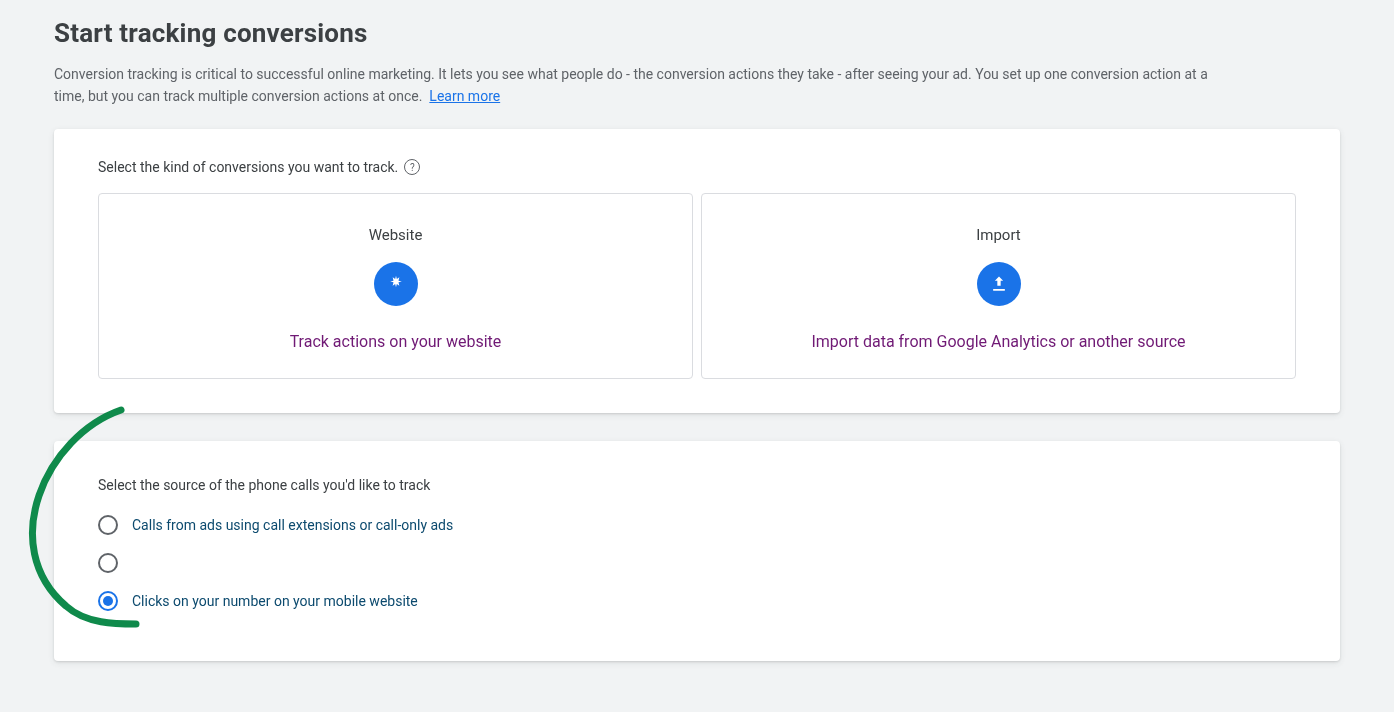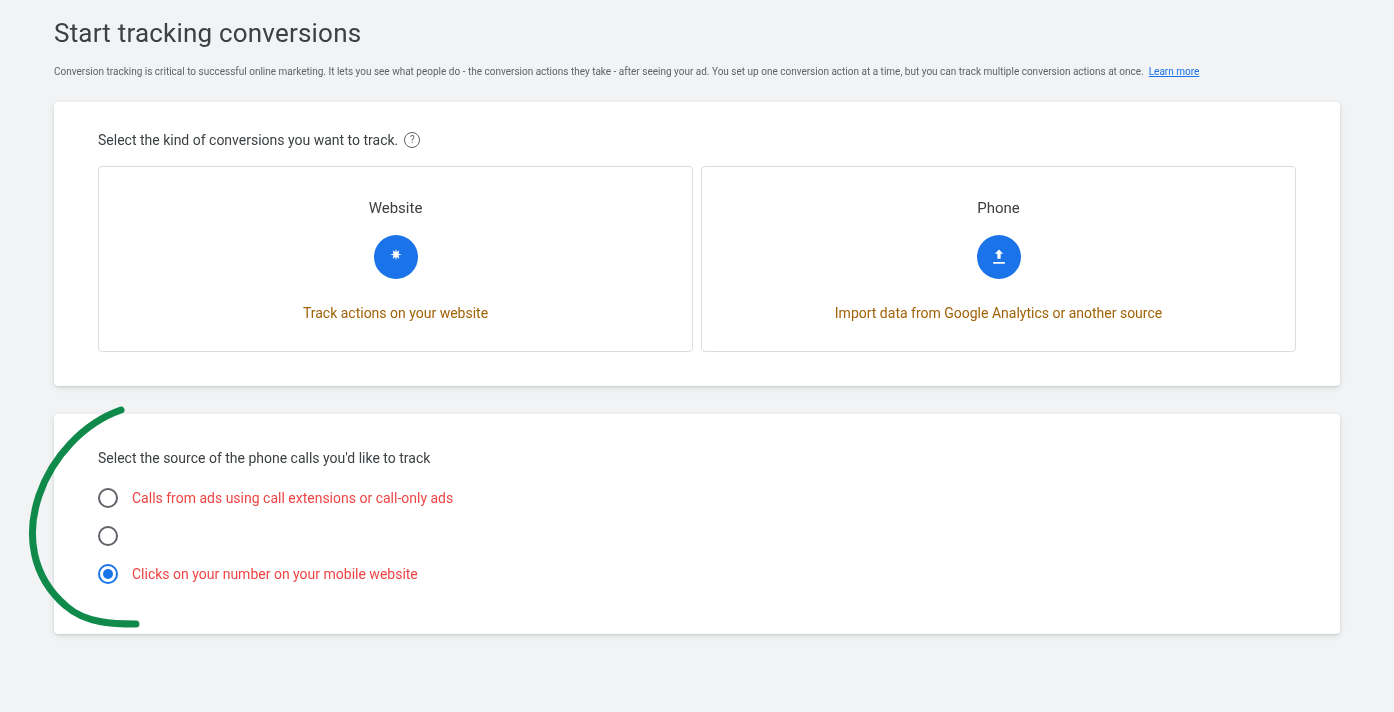--- a/index.html
+++ b/index.html
@@ -11,27 +11,27 @@
     width: 1394px;
     height: 712px;
     overflow: hidden;
     position: relative;
   }
   .page {
     padding: 18px 54px 30px 54px;
   }
   h1.page-title {
     font-size: 26px;
-    font-weight: 400;
+    font-weight: 700;
     color: #3c4043;
     margin-bottom: 16px;
     letter-spacing: 0.2px;
   }
   .intro {
-    font-size: 10px;
+    font-size: 14px;
     color: #5f6368;
     line-height: 1.55;
     margin-bottom: 22px;
     max-width: 1180px;
   }
   .intro a, .link {
     color: #1a73e8;
     text-decoration: underline;
     cursor: pointer;
   }
@@ -89,22 +89,22 @@
     margin-bottom:18px;
   }
   .type-icon {
     width:44px; height:44px;
     border-radius:50%;
     background:#1a73e8;
     display:flex; align-items:center; justify-content:center;
     margin-bottom:24px;
   }
   .type-desc {
-    font-size:14px;
-    color:#a16207;
+    font-size:16px;
+    color:#701a75;
     line-height:1.5;
   }
   .check-badge {
     position:absolute;
     top:-10px; right:-10px;
     width:22px; height:22px;
     border-radius:50%;
     background:#fff;
     border:2px solid #1a73e8;
     display:flex;align-items:center;justify-content:center;
@@ -148,21 +148,21 @@
   }
   .radio-circle.checked {
     border-color:#1a73e8;
   }
   .radio-circle.checked::after{
     content:'';
     width:10px;height:10px;
     background:#1a73e8;
     border-radius:50%;
   }
-  .radio-label { font-size:14px; color:#ef4444; }
+  .radio-label { font-size:14px; color:#0c4a6e; }
   
   .anno-arc {
     position:absolute;
     left:6px;
     top:406px;
     pointer-events:none;
   }
 </style>
 </head>
 <body>
@@ -191,21 +191,21 @@
             <svg width="20" height="20" viewBox="0 0 24 24" fill="#fff">
                 <path d="M12 2l1 4 3-2-1 4 4 1-4 1 1 4-3-2-1 4-1-4-3 2 1-4-4-1 4-1-1-4 3 2z"></path>
               </svg>
           </div>
           <div class="type-desc">Track actions on your website</div>
         </div>
 
 
 
         <div class="type-card">
-          <div class="type-title">Phone</div>
+          <div class="type-title">Import</div>
           <div class="type-icon">
             <svg width="20" height="20" viewBox="0 0 24 24" fill="#fff">
                 <path d="M12 3l5 5h-3v6h-4V8H7l5-5zM5 18h14v2H5z"></path>
               </svg>
           </div>
           <div class="type-desc">Import data from Google Analytics or another source</div>
         </div>
 
       </div>
     </div>

